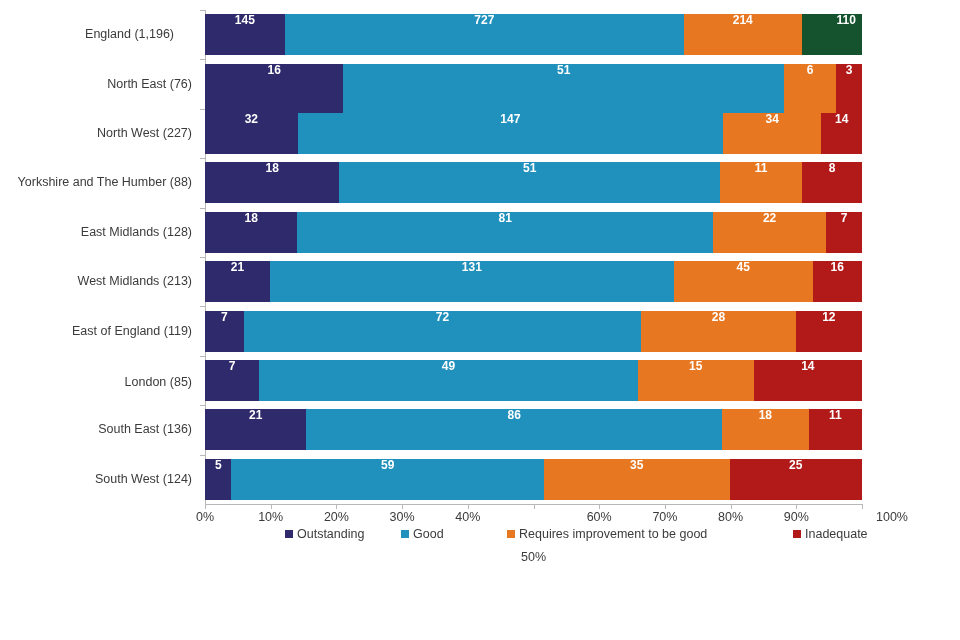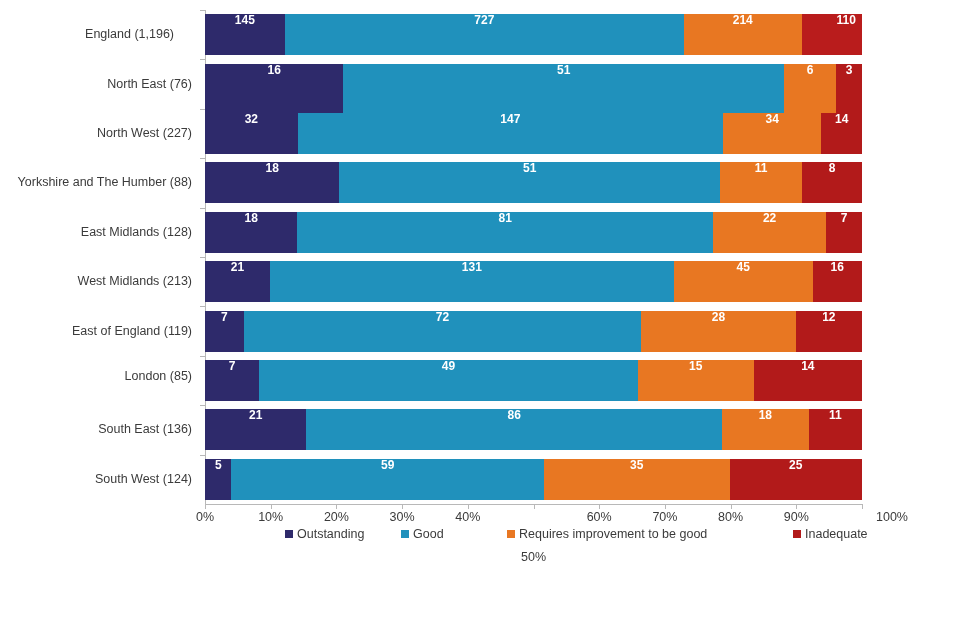--- a/index.html
+++ b/index.html
@@ -157,21 +157,21 @@
         <div class="bar">
           <div class="seg" style="width: 12.1237%; background: rgb(46, 42, 107);">
             <span>145</span>
           </div>
           <div class="seg" style="width: 60.786%; background: rgb(32, 145, 188);">
             <span>727</span>
           </div>
           <div class="seg" style="width: 17.893%; background: rgb(232, 119, 34);">
             <span>214</span>
           </div>
-          <div class="seg" style="width: 9.19732%; background: #b91c1c; padding-left: 29px;">
+          <div class="seg" style="width: 9.19732%; background: #14532d; padding-left: 29px;">
             <span>110</span>
           </div>
         </div>
       </div>
       <div class="row" style="top: 53.6px; height: 57px;">
         <div class="cat-label" style="right: 670px; top: 13px;">North East (76)</div>
         <div class="y-tick" style="top: -4.2px;"></div>
         <div class="bar">
           <div class="seg" style="width: 21.0526%; background: rgb(46, 42, 107);">
             <span>16</span>
@@ -271,21 +271,21 @@
           </div>
           <div class="seg" style="width: 23.5294%; background: rgb(232, 119, 34);">
             <span>28</span>
           </div>
           <div class="seg" style="width: 10.084%; background: rgb(178, 26, 26);">
             <span>12</span>
           </div>
         </div>
       </div>
       <div class="row" style="top: 350px; height: 41px;">
-        <div class="cat-label" style="right: 670px; top: 9px;">London (85)</div>
+        <div class="cat-label" style="right: 670px; top: 15px;">London (85)</div>
         <div class="y-tick" style="top: -4.2px;"></div>
         <div class="bar">
           <div class="seg" style="width: 8.23529%; background: rgb(46, 42, 107);">
             <span>7</span>
           </div>
           <div class="seg" style="width: 57.6471%; background: rgb(32, 145, 188);">
             <span>49</span>
           </div>
           <div class="seg" style="width: 17.6471%; background: rgb(232, 119, 34);">
             <span>15</span>

